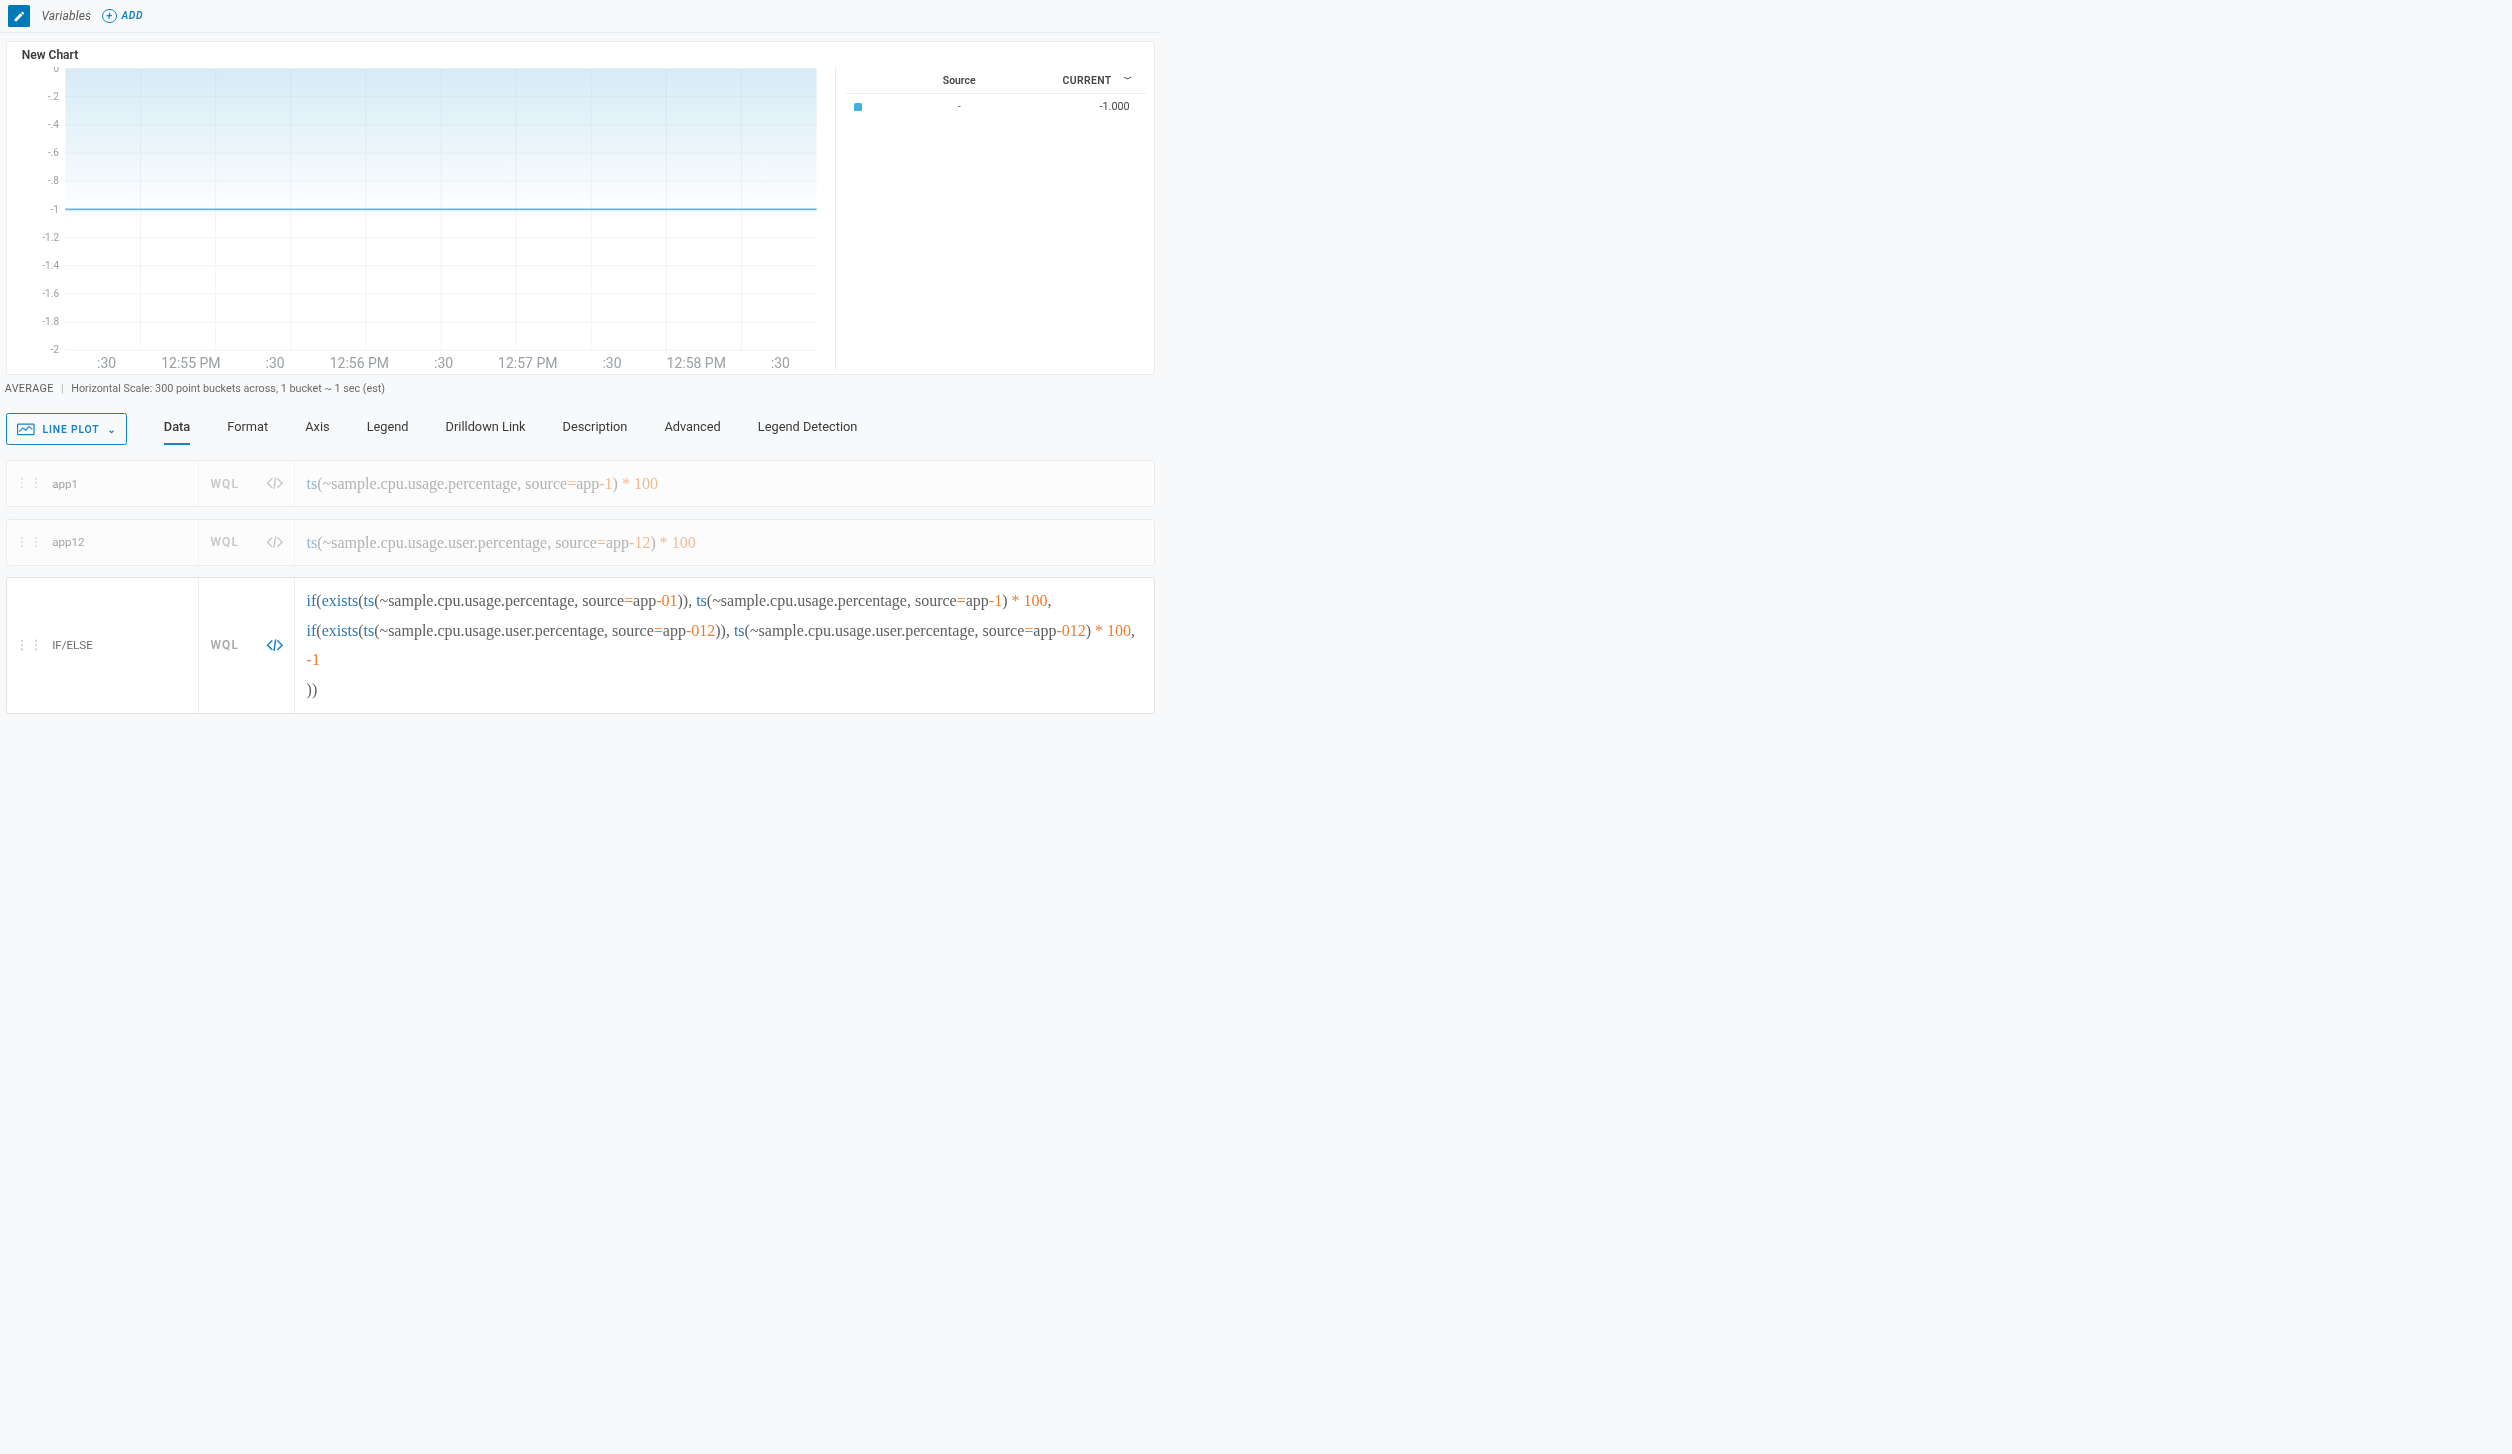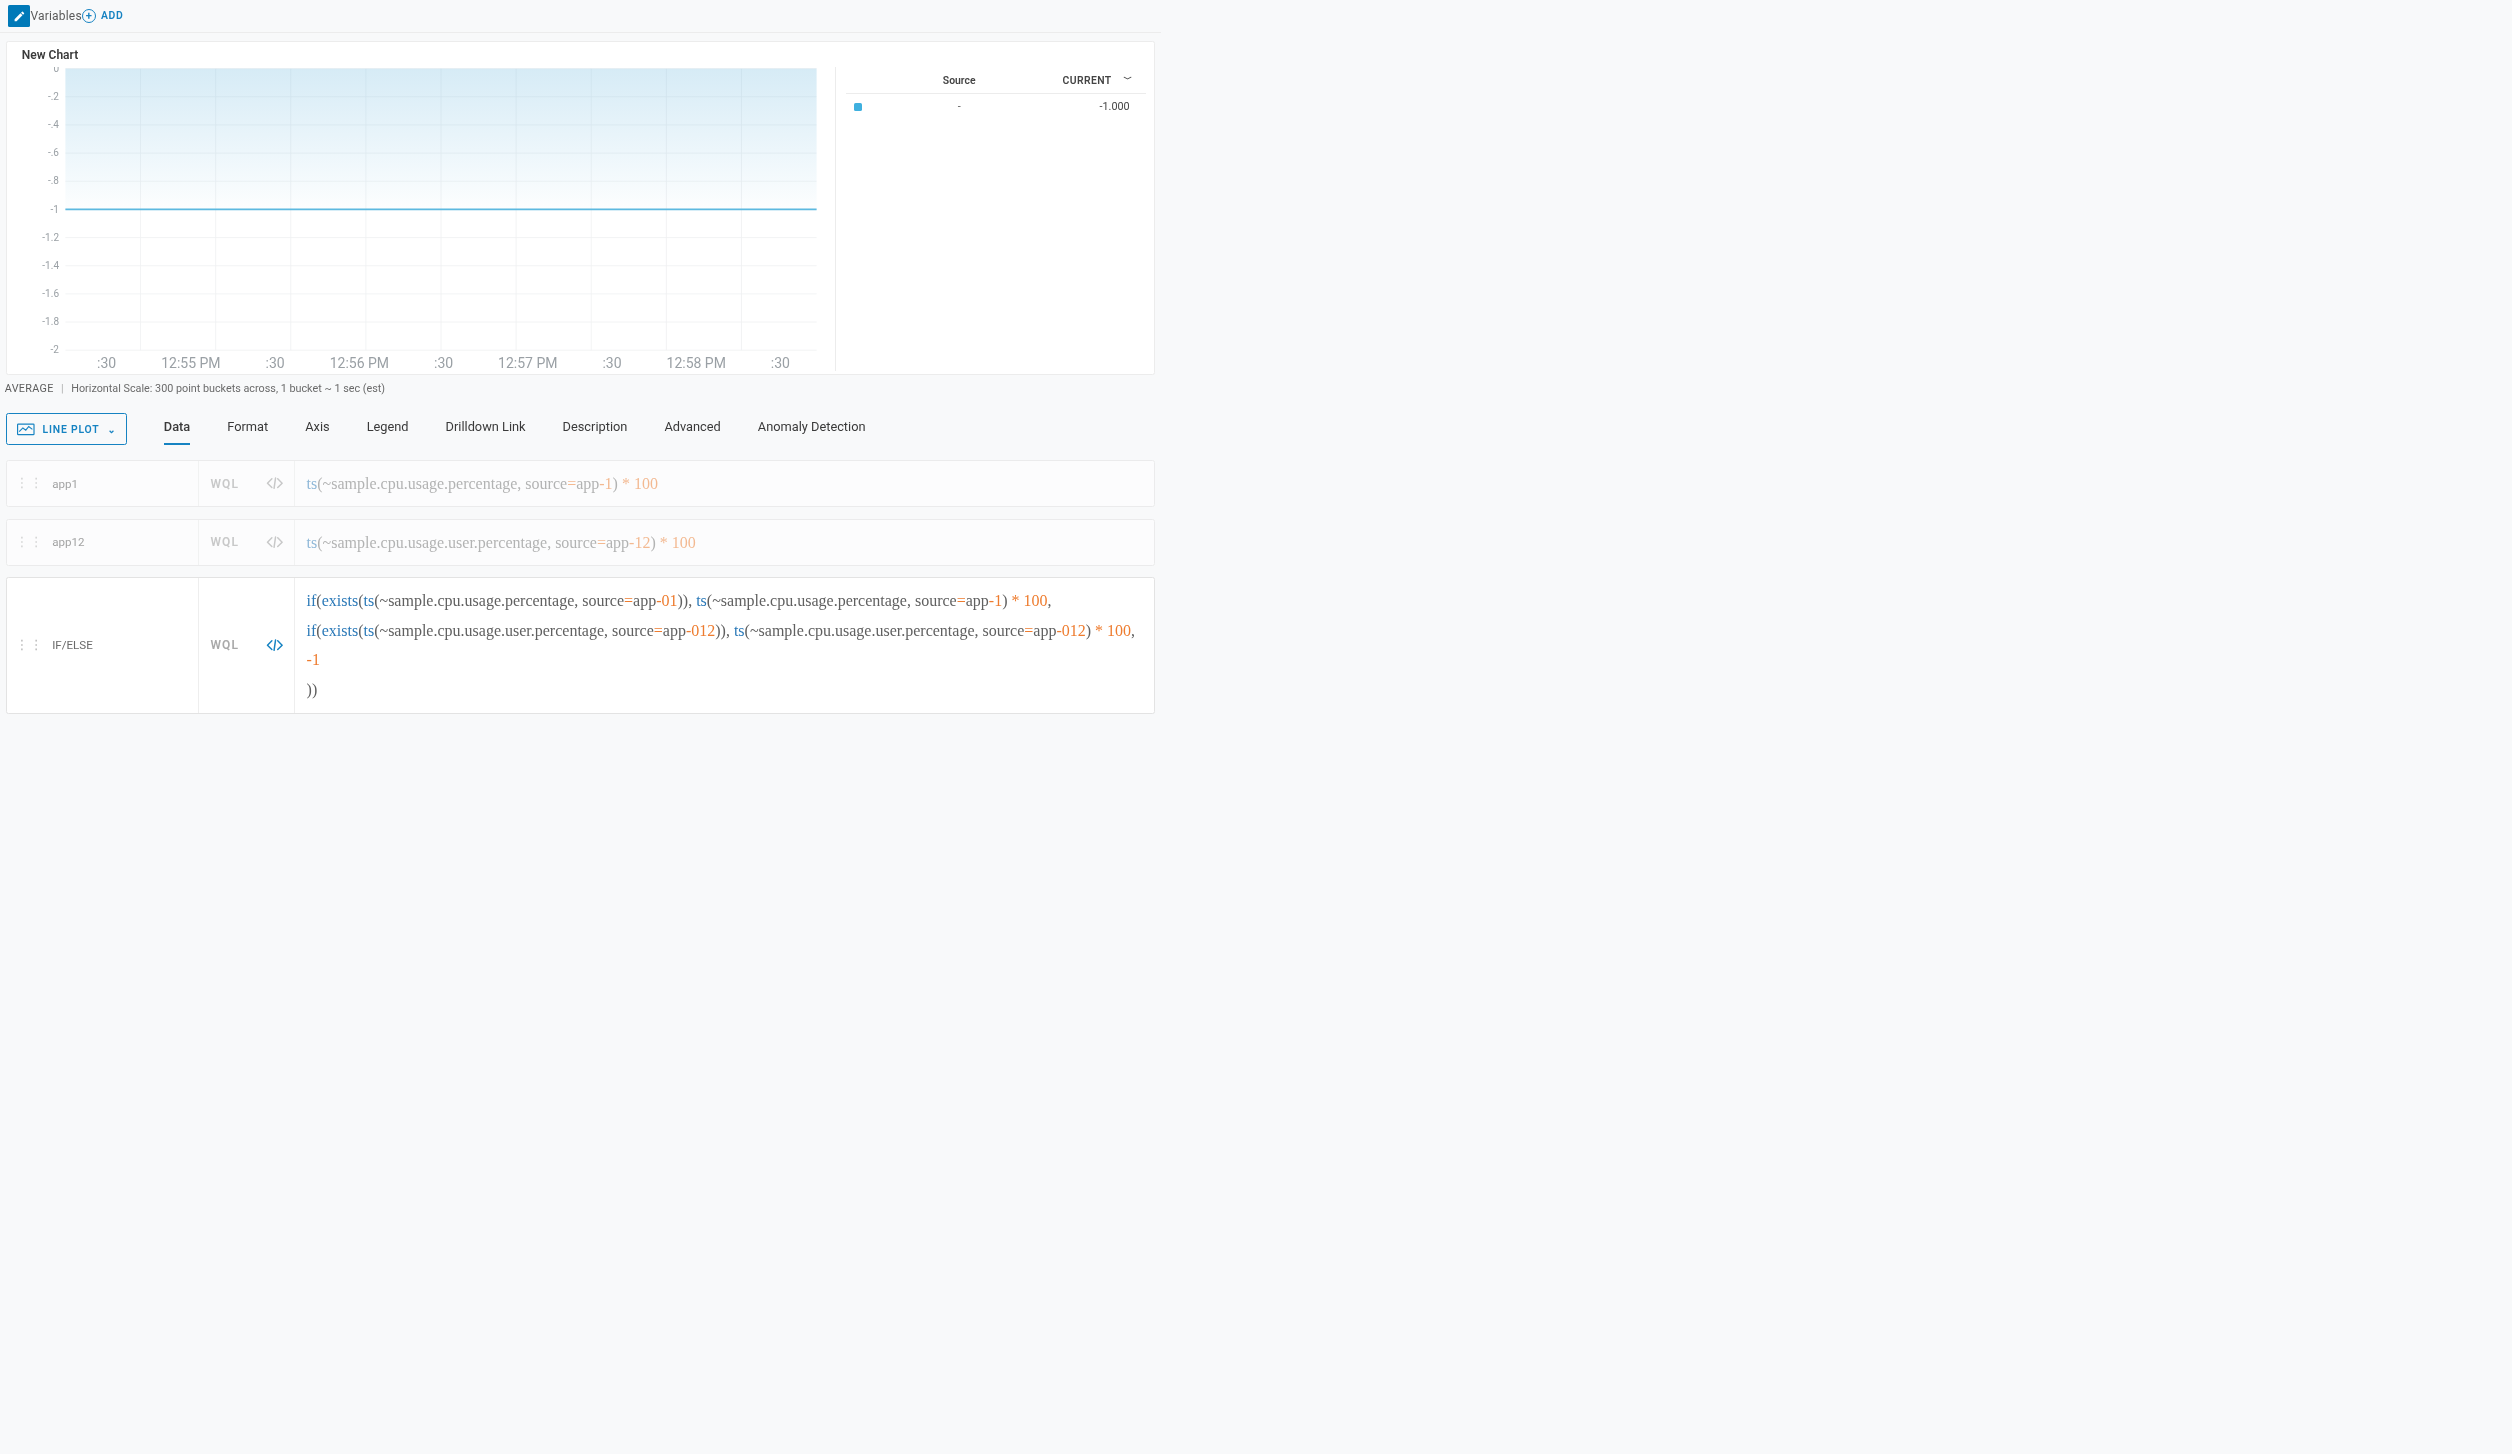--- a/index.html
+++ b/index.html
@@ -27,21 +27,22 @@
     background: var(--bg);
     width: 1161px;
   }
 
   
   .varbar {
     display:flex;
     align-items:center;
     padding: 4.8px 8px 4.8px 8px;
     border-bottom: 0.8px solid var(--border-light);
-    gap: 0;
+    gap: 11px;
+    font-style: italic;
   }
   .edit-square {
     width: 22.4px; height: 22.4px;
     background: #0079b8;
     display:flex; align-items:center; justify-content:center;
     border-radius: 1.6px;
   }
   .edit-square svg { width:12.8px; height:12.8px; fill:#fff; }
   .var-label { font-size:12px; color:#5a5a5a; letter-spacing:0.2px; }
   .add-btn { display:flex; align-items:center; gap:4.8px; color:var(--accent); font-weight:600; letter-spacing:0.6px; font-size:10.4px; cursor:pointer; }
@@ -265,21 +266,21 @@
     <span class="chev">⌄</span>
   </div>
   <div id="tabs-host" style="display:flex; gap:37px;">
       <div class="tab active">Data</div>
       <div class="tab">Format</div>
       <div class="tab">Axis</div>
       <div class="tab">Legend</div>
       <div class="tab">Drilldown Link</div>
       <div class="tab">Description</div>
       <div class="tab">Advanced</div>
-      <div class="tab">Anomaly Detection</div>
+      <div class="tab">Legend Detection</div>
     </div>
 </div>
 
 <div class="queries" id="queries">
     <div class="qrow faded">
       <div class="q-name">
         <span class="drag-dots">⋮⋮</span>
         <span>app1</span>
       </div>
       <div class="q-type">

